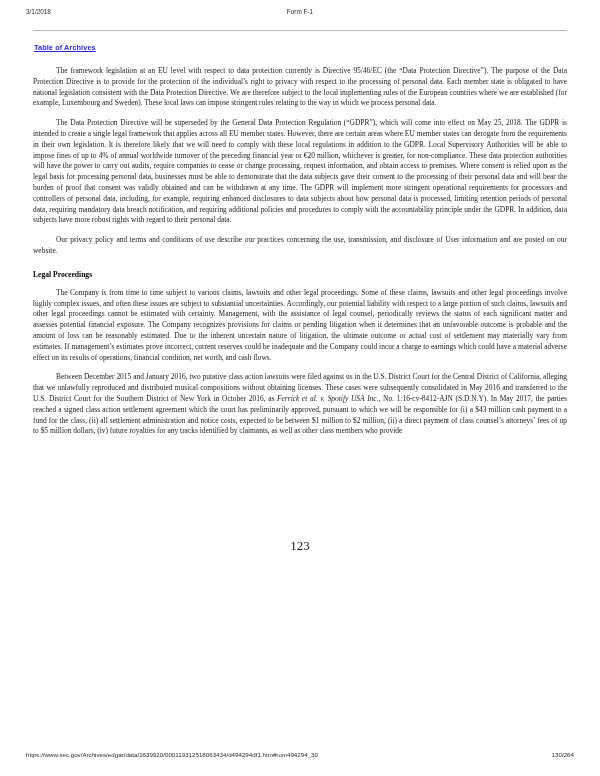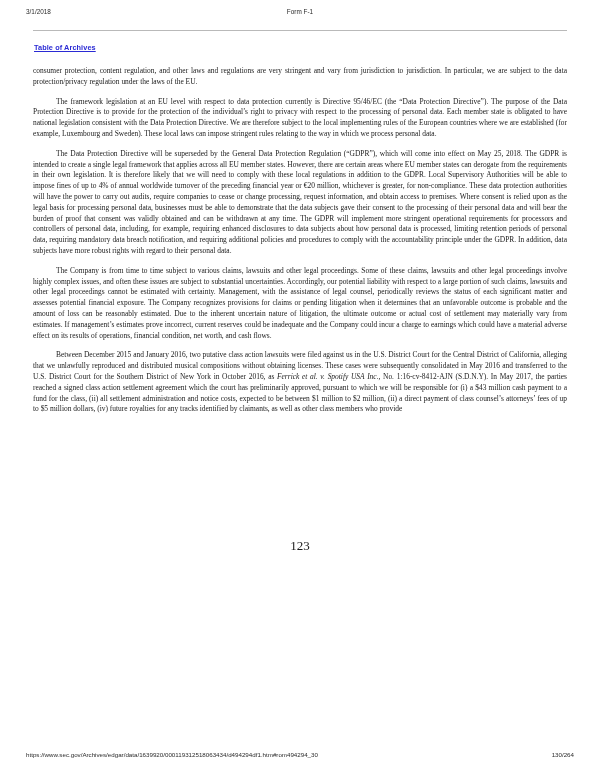--- a/index.html
+++ b/index.html
@@ -152,27 +152,28 @@
     <span class="hdr-date">3/1/2018</span>
     <span class="hdr-title">Form F-1</span>
   </div>
 
   <div class="header-rule"></div>
 
   <a class="toc-link" href="#">Table of Archives</a>
 
   <div class="doc-body">
 
-    <p class="para no-indent">consumer protection, content regulation, and other laws and regulations are very stringent and vary from jurisdiction to jurisdiction. In particular, we are subject to the data protection/privacy regulation under the laws of the EU.</p>
 
     <p class="para">The framework legislation at an EU level with respect to data protection currently is Directive 95/46/EC (the “Data Protection Directive”). The purpose of the Data Protection Directive is to provide for the protection of the individual’s right to privacy with respect to the processing of personal data. Each member state is obligated to have national legislation consistent with the Data Protection Directive. We are therefore subject to the local implementing rules of the European countries where we are established (for example, Luxembourg and Sweden). These local laws can impose stringent rules relating to the way in which we process personal data.</p>
 
     <p class="para">The Data Protection Directive will be superseded by the General Data Protection Regulation (“GDPR”), which will come into effect on May 25, 2018. The GDPR is intended to create a single legal framework that applies across all EU member states. However, there are certain areas where EU member states can derogate from the requirements in their own legislation. It is therefore likely that we will need to comply with these local regulations in addition to the GDPR. Local Supervisory Authorities will be able to impose fines of up to 4% of annual worldwide turnover of the preceding financial year or €20 million, whichever is greater, for non-compliance. These data protection authorities will have the power to carry out audits, require companies to cease or change processing, request information, and obtain access to premises. Where consent is relied upon as the legal basis for processing personal data, businesses must be able to demonstrate that the data subjects gave their consent to the processing of their personal data and will bear the burden of proof that consent was validly obtained and can be withdrawn at any time. The GDPR will implement more stringent operational requirements for processors and controllers of personal data, including, for example, requiring enhanced disclosures to data subjects about how personal data is processed, limiting retention periods of personal data, requiring mandatory data breach notification, and requiring additional policies and procedures to comply with the accountability principle under the GDPR. In addition, data subjects have more robust rights with regard to their personal data.</p>
 
+    <p class="para">Our privacy policy and terms and conditions of use describe our practices concerning the use, transmission, and disclosure of User information and are posted on our website.</p>
 
+    <h4 class="section-heading">Legal Proceedings</h4>
 
     <p class="para">The Company is from time to time subject to various claims, lawsuits and other legal proceedings. Some of these claims, lawsuits and other legal proceedings involve highly complex issues, and often these issues are subject to substantial uncertainties. Accordingly, our potential liability with respect to a large portion of such claims, lawsuits and other legal proceedings cannot be estimated with certainty. Management, with the assistance of legal counsel, periodically reviews the status of each significant matter and assesses potential financial exposure. The Company recognizes provisions for claims or pending litigation when it determines that an unfavorable outcome is probable and the amount of loss can be reasonably estimated. Due to the inherent uncertain nature of litigation, the ultimate outcome or actual cost of settlement may materially vary from estimates. If management’s estimates prove incorrect, current reserves could be inadequate and the Company could incur a charge to earnings which could have a material adverse effect on its results of operations, financial condition, net worth, and cash flows.</p>
 
     <p class="para"><span>Between December 2015 and January 2016, two putative class action lawsuits were filed against us in the U.S. District Court for the Central District of California, alleging that we unlawfully reproduced and distributed musical compositions without obtaining licenses. These cases were subsequently consolidated in May 2016 and transferred to the U.S. District Court for the Southern District of New York in October 2016, as </span><span class="italic">Ferrick et al. v. Spotify USA Inc.</span><span>, No. 1:16-cv-8412-AJN (S.D.N.Y). In May 2017, the parties reached a signed class action settlement agreement which the court has preliminarily approved, pursuant to which we will be responsible for (i) a $43 million cash payment to a fund for the class, (ii) all settlement administration and notice costs, expected to be between $1 million to $2 million, (ii) a direct payment of class counsel’s attorneys’ fees of up to $5 million dollars, (iv) future royalties for any tracks identified by claimants, as well as other class members who provide</span></p>
 
   </div>
 
   <div class="page-number">123</div>
 
   <div class="print-footer">

